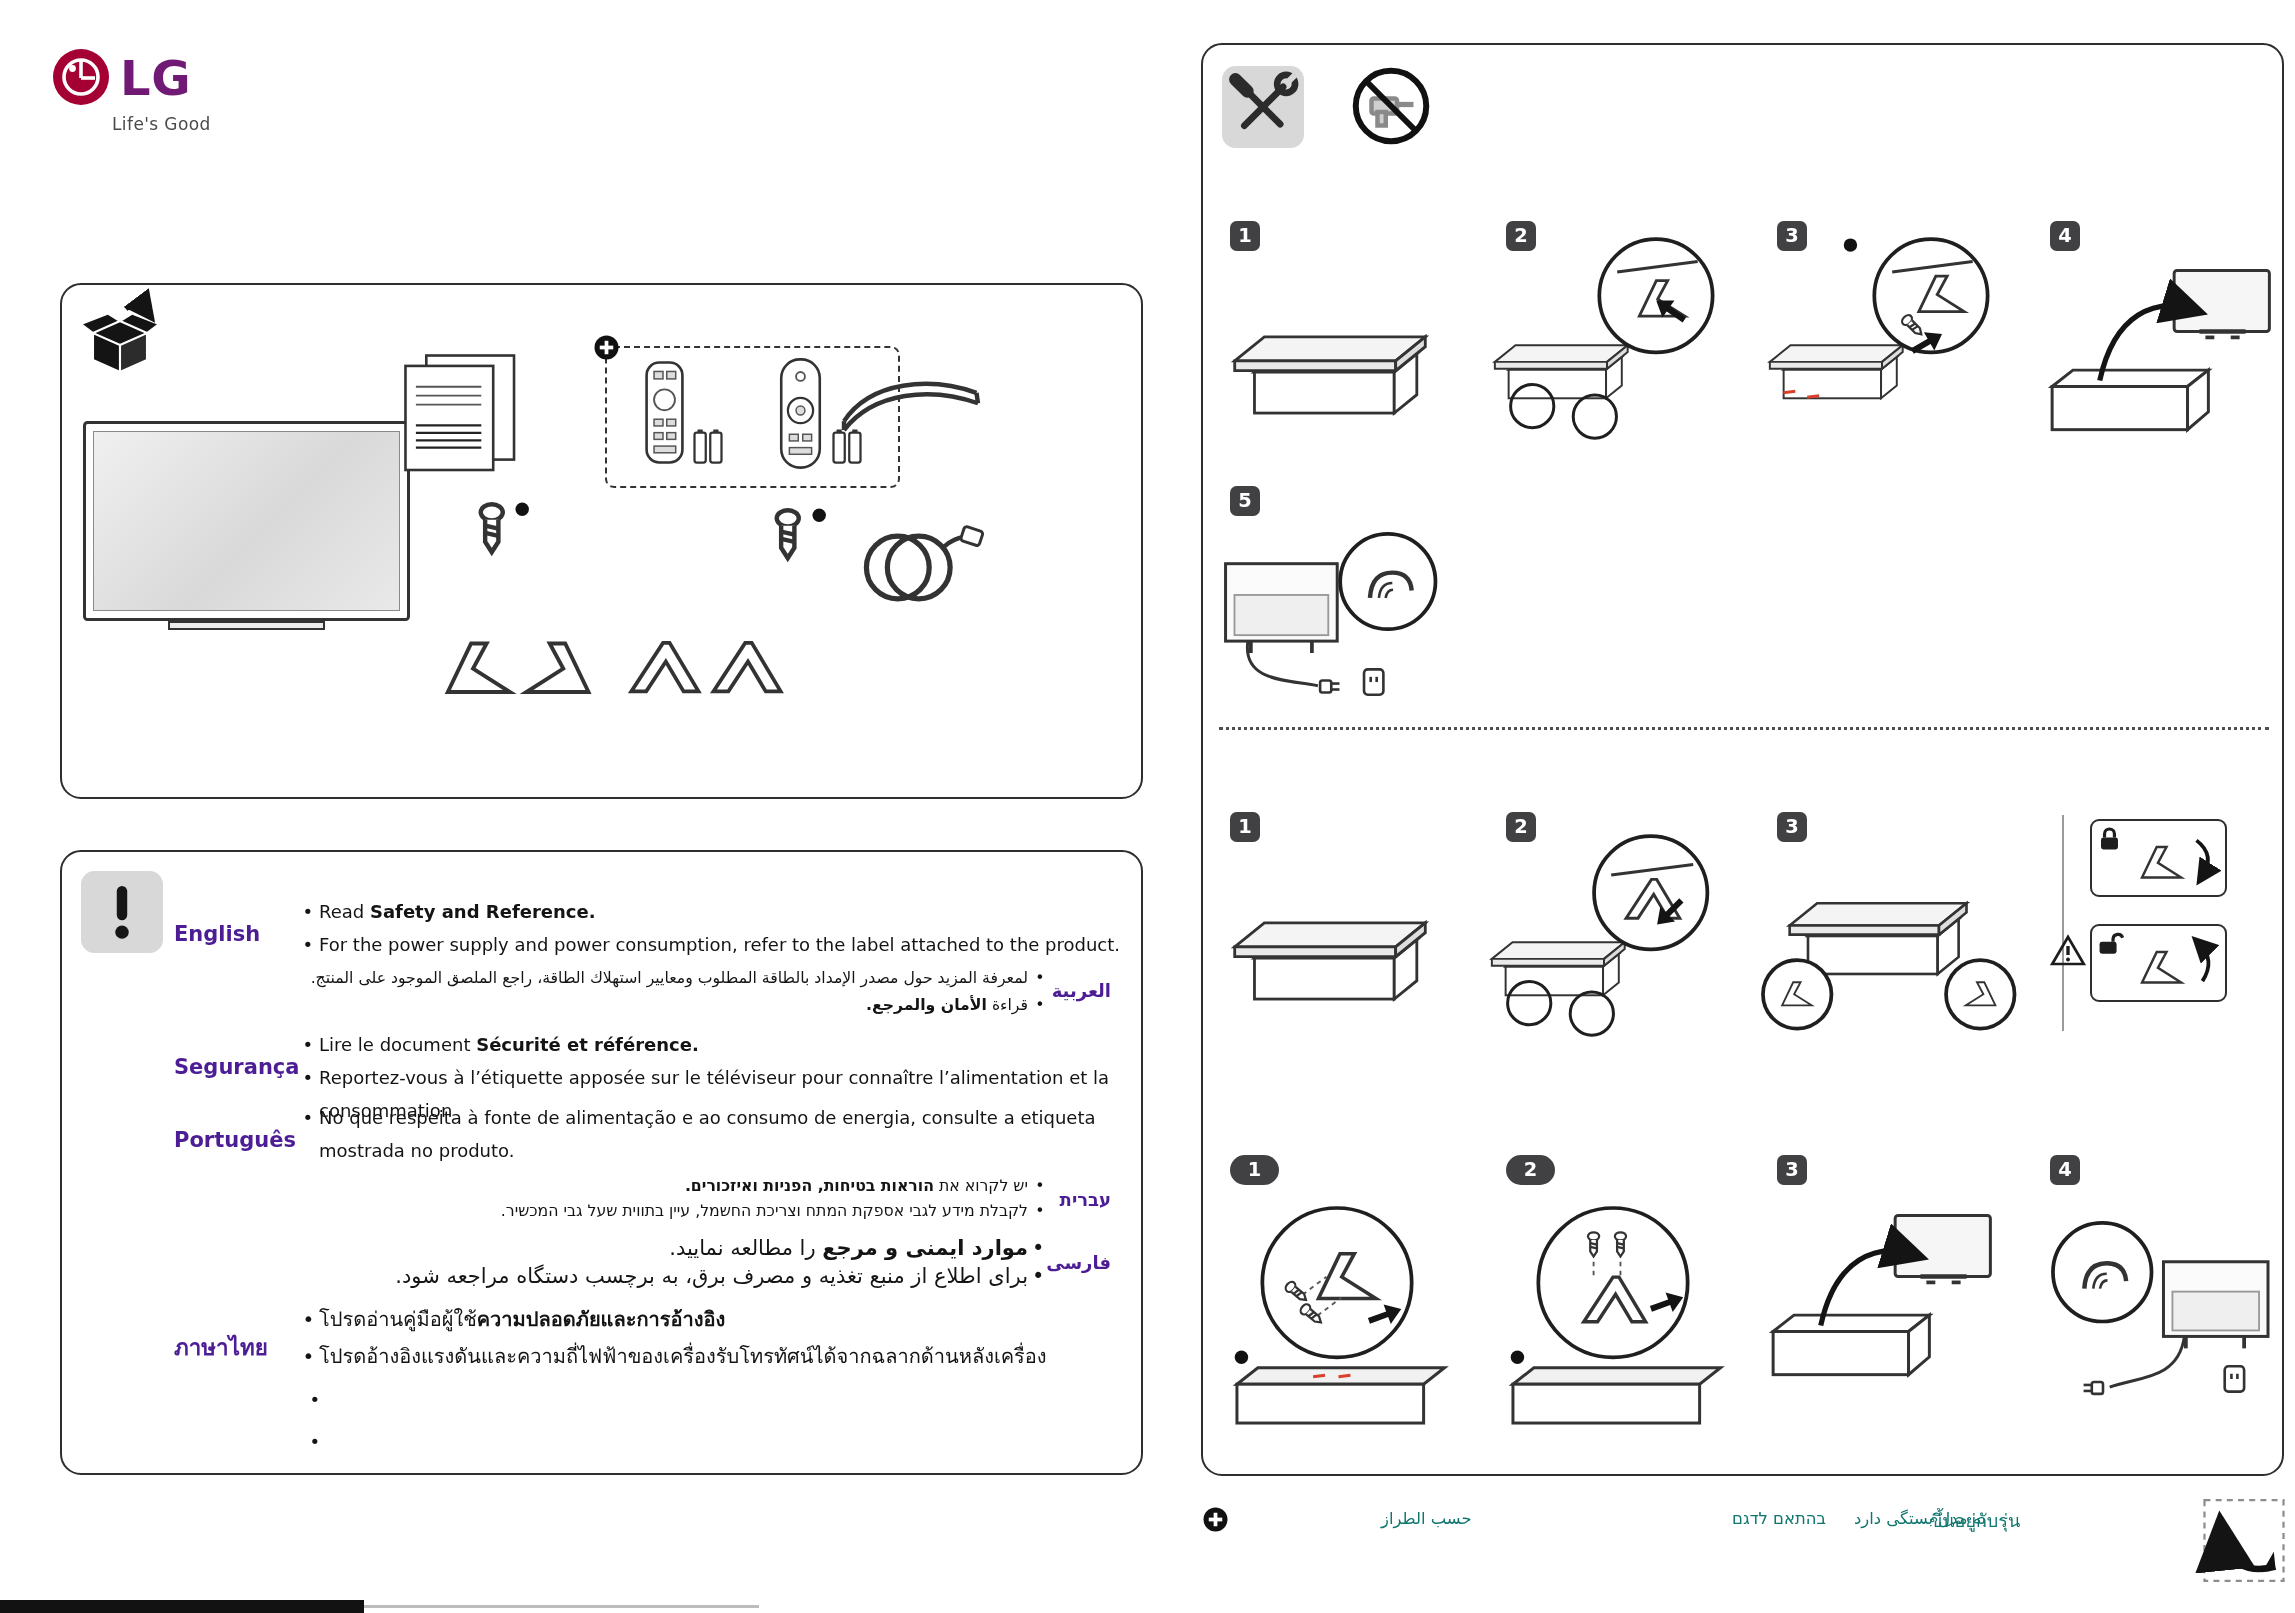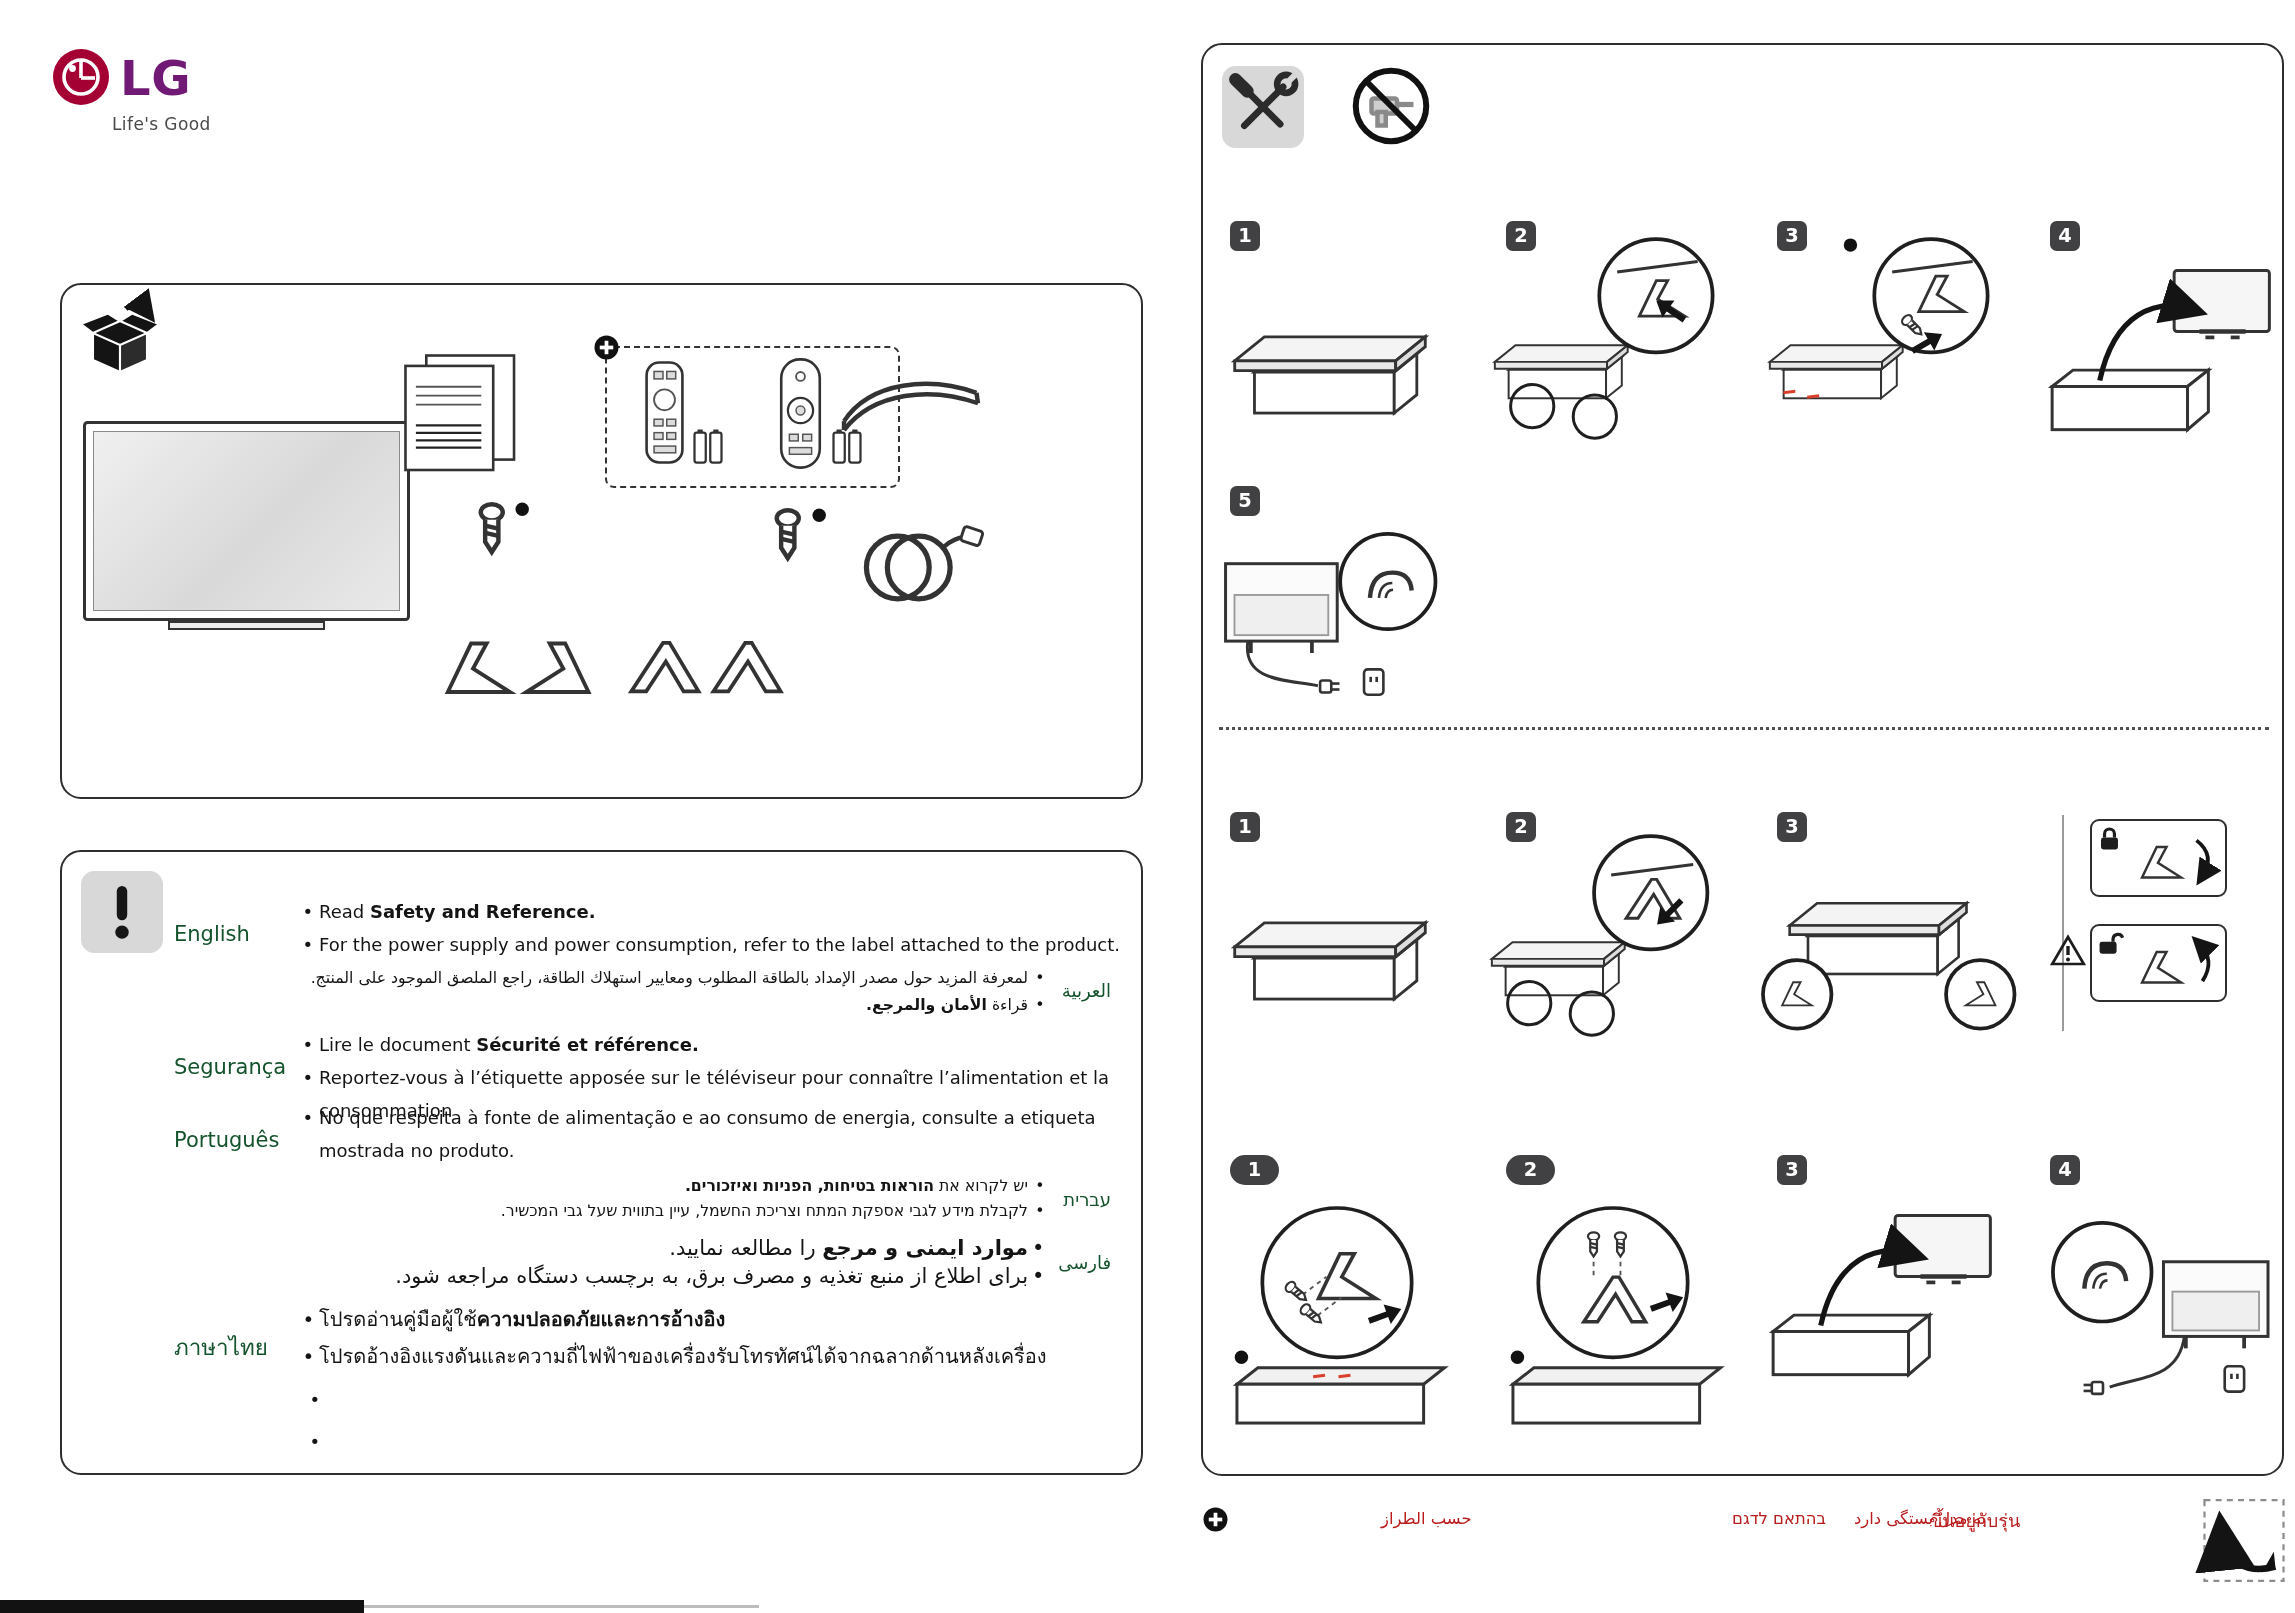--- a/index.html
+++ b/index.html
@@ -6,36 +6,36 @@
   html,body{margin:0;padding:0;background:#fff}
   body{font-family:"DejaVu Sans","Liberation Sans",sans-serif;color:#111}
   #stage{position:relative;width:2295px;height:1613px;background:#fff;overflow:hidden}
   .abs{position:absolute}
   .panel{position:absolute;border:2.2px solid #2e2e2e;border-radius:21px;background:#fff}
   .icon-tile{position:absolute;width:82px;height:82px;background:#d8d8d8;border-radius:13.4px;display:flex;align-items:center;justify-content:center}
   .badge{position:absolute;width:30px;height:30px;background:#414042;border-radius:6.7px;color:#fff;
          font-size:19.4px;font-weight:bold;display:flex;align-items:center;justify-content:center;line-height:1}
   .badge.pill{width:49px;border-radius:15px}
   .illus{position:absolute;overflow:visible}
-  .lang-label{position:absolute;font-weight:normal;font-size:21px;color:#14532d;white-space:nowrap}
+  .lang-label{position:absolute;font-weight:bold;font-size:21px;color:#4c1d95;white-space:nowrap}
   .lines{position:absolute}
   .bullet{position:relative;padding-left:18px;color:#141414}
   .bullet::before{content:"•";position:absolute;left:1.5px}
   .lines.rtl{direction:rtl;text-align:right}
   .lines.rtl .bullet{padding-left:0;padding-right:18px}
   .lines.rtl .bullet::before{left:auto;right:1.5px}
   .lat .bullet{font-size:18px;line-height:33px}
   .ara .bullet{font-size:15.7px;line-height:27px}
   .heb .bullet{font-size:15.7px;line-height:25px}
   .fas .bullet{font-size:21px;line-height:28px}
   .tha .bullet{font-size:20px;line-height:37px}
   .dotted-sep{position:absolute;border-top:3px dotted #4e4e4e;height:0}
   .lock-box{position:absolute;width:137px;height:78px;border:2.2px solid #2e2e2e;border-radius:9px;background:#fff}
   .vline{position:absolute;width:1.5px;background:#9a9a9a}
-  .footnote-text{position:absolute;font-size:16.4px;color:#b91c1c;white-space:nowrap}
+  .footnote-text{position:absolute;font-size:16.4px;color:#0f766e;white-space:nowrap}
   .brand-word{position:absolute;font-weight:bold;font-size:48px;letter-spacing:0.7px;color:#701a75;line-height:1}
   .brand-tag{position:absolute;font-size:17px;color:#4a4a4c;letter-spacing:0.4px}
   .dashed-pack{position:absolute;border:2.2px dashed #333;border-radius:9px}
   .bar{position:absolute;background:#121212}
 </style>
 </head>
 <body>
 
 <svg width="0" height="0" style="position:absolute" aria-hidden="true">
 <defs>

